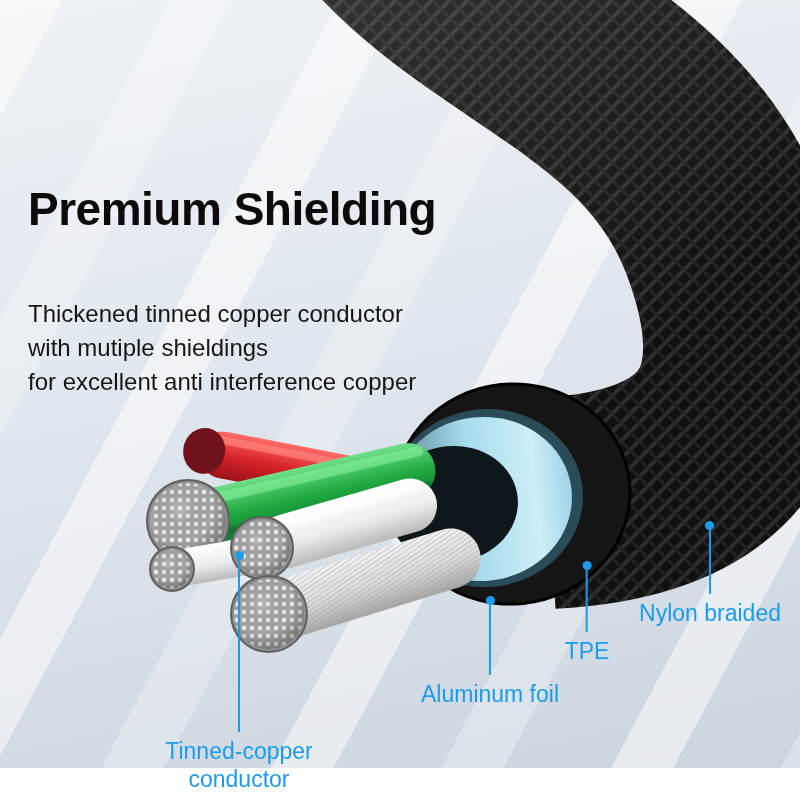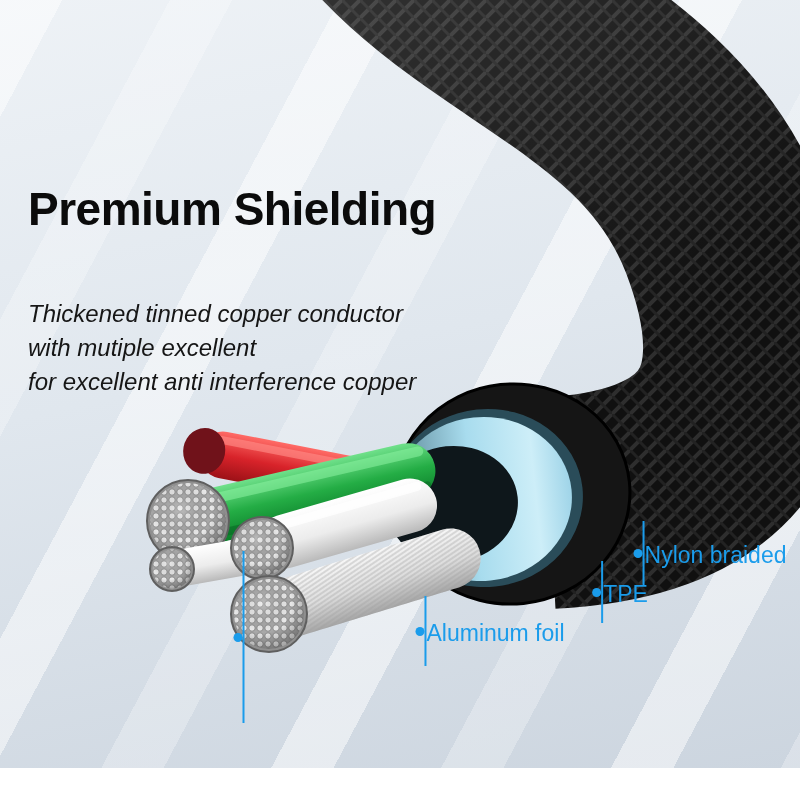--- a/index.html
+++ b/index.html
@@ -8,29 +8,29 @@
     background:linear-gradient(168deg,#eef2f6 0%,#e0e7ee 45%,#ccd5df 100%);}
   .stage::before{content:"";position:absolute;inset:0;pointer-events:none;
     background:repeating-linear-gradient(118deg,
       rgba(255,255,255,0.50) 0px, rgba(255,255,255,0.50) 55px,
       rgba(255,255,255,0.00) 55px, rgba(255,255,255,0.00) 150px,
       rgba(255,255,255,0.28) 150px, rgba(255,255,255,0.28) 205px,
       rgba(255,255,255,0.00) 205px, rgba(255,255,255,0.00) 300px);}
   .cable-svg{position:absolute;left:0;top:0;}
   .title-block{position:absolute;left:28px;top:182px;z-index:5;}
   .title-line{font-size:46px;font-weight:700;color:#0b0b0b;line-height:1.2;letter-spacing:-0.5px;}
-  .desc{position:absolute;left:28px;top:297px;z-index:5;font-style:italic;}
+  .desc{position:absolute;left:28px;top:297px;z-index:5;}
   .desc-line{font-size:24px;color:#161616;line-height:1.42;}
-  .callout{position:absolute;display:flex;align-items:center;
+  .callout{position:absolute;display:flex;flex-direction:column;align-items:center;
     transform:translateX(-50%);z-index:6;}
   .callout .dot{width:9px;height:9px;border-radius:50%;background:#1a9ceb;flex:0 0 auto;}
   .callout .line{width:2px;background:#1a9ceb;flex:0 0 auto;}
   .callout .lbl{margin-top:5px;color:#1a9ceb;font-size:23px;line-height:1.22;text-align:center;white-space:nowrap;}
   #co-nylon{left:710px;top:521px;}  #co-nylon .line{height:64px;}
-  #co-tpe{left:587px;top:561px;margin-left:33px;}    #co-tpe .line{height:62px;}
+  #co-tpe{left:587px;top:561px;}    #co-tpe .line{height:62px;}
   #co-foil{left:490px;top:596px;}   #co-foil .line{height:70px;}
   #co-gnd{left:371px;top:641px;}    #co-gnd .line{height:58px;}
   #co-cond{left:239px;top:551px;}   #co-cond .line{height:172px;}
   #co-cond .lbl{white-space:normal;width:170px;}
 </style>
 </head>
 <body>
 
 <div class="stage">
 
@@ -145,21 +145,21 @@
       <circle cx="269" cy="614" r="35" fill="url(#tipShade)"></circle>
     </g>
   </svg>
 
   <div class="title-block">
     <div class="title-line">Premium Shielding</div>
   </div>
 
   <div class="desc">
     <div class="desc-line">Thickened tinned copper conductor</div>
-    <div class="desc-line">with mutiple excellent</div>
+    <div class="desc-line">with mutiple shieldings</div>
     <div class="desc-line">for excellent anti interference copper</div>
   </div>
 
   <div class="callout" id="co-nylon">
     <div class="dot"></div>
     <div class="line"></div>
     <div class="lbl">Nylon braided</div>
   </div>
 
   <div class="callout" id="co-tpe">
@@ -171,15 +171,16 @@
   <div class="callout" id="co-foil">
     <div class="dot"></div>
     <div class="line"></div>
     <div class="lbl">Aluminum foil</div>
   </div>
 
 
   <div class="callout" id="co-cond">
     <div class="dot"></div>
     <div class="line"></div>
+    <div class="lbl">Tinned-copper conductor</div>
   </div>
 
 </div>
 
 </body></html>

